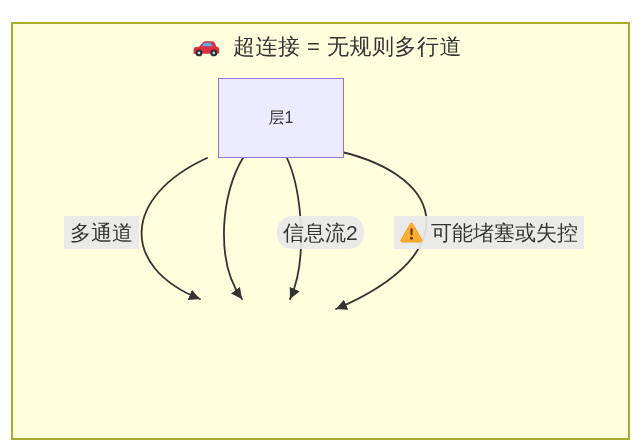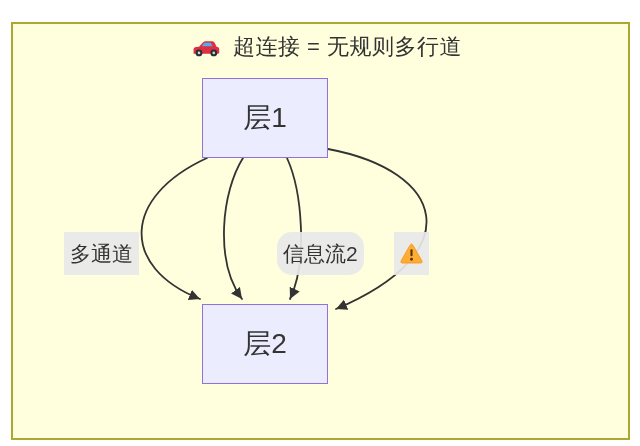--- a/index.html
+++ b/index.html
@@ -15,29 +15,29 @@
   }
   .title-row{
     position:absolute;left:0;top:23px;width:640px;
     display:flex;align-items:center;justify-content:center;gap:13px;
     transform:translateX(7px);
   }
   .title-text{font-size:22px;font-weight:500;color:#333333;letter-spacing:0.5px;white-space:nowrap;}
   .icon{display:inline-flex;align-items:center;justify-content:center;line-height:0;}
   .edges-svg{position:absolute;left:0;top:0;width:640px;height:446px;pointer-events:none;}
   .node{
-    position:absolute;left:202px;width:126px;height:80px;box-sizing:border-box;
+    position:absolute;left:218px;width:126px;height:80px;box-sizing:border-box;
     background:#ececff;border:1.5px solid #9370db;
     display:flex;align-items:center;justify-content:center;
-    font-size:28px;color:#333333;
+    font-size:16px;color:#333333;
   }
   .node-layer1{top:69px;}
   .node-layer2{top:295px;}
   .edge-label{
-    position:absolute;top:223px;height:43px;box-sizing:border-box;
+    position:absolute;top:207px;height:33px;box-sizing:border-box;
     display:flex;align-items:center;gap:8px;padding:2px 6px;
     background:rgba(232,232,232,0.92);
     font-size:21px;color:#333333;white-space:nowrap;
   }
   .el-0{left:64px;}
   .el-1{left:164px;}
   .el-2{left:277px;border-radius:15px;}
   .el-3{left:394px;}
 </style>
 </head>
@@ -71,33 +71,31 @@
         <circle cx="28" cy="20" r="4.4" fill="#292f33"></circle>
           <circle cx="28" cy="20" r="1.7" fill="#ccd6dd"></circle>
       </svg>
     </span>
     <span class="title-text">超连接 = 无规则多行道</span>
   </div>
 
   <div class="node node-layer1">
     <span>层1</span>
   </div>
-  <div class="node node-layer2">
-    <span>层2</span>
-  </div>
 
   <div class="edge-label el-0">
     <span>多通道</span>
   </div>
   <div class="edge-label el-2">
     <span>信息流2</span>
   </div>
   <div class="edge-label el-3">
     <span class="icon">
       <svg width="23" height="21" viewBox="0 0 24 22">
         <path d="M10.3 2.6 Q12 -0.4 13.7 2.6 L22.6 18.2 Q24.2 21 20.9 21 L3.1 21 Q-0.2 21 1.4 18.2 Z" fill="#ffac33" stroke="#f4900c" stroke-width="0.8" stroke-linejoin="round"></path>
         <rect x="10.9" y="6.6" width="2.2" height="7.4" rx="1.1" fill="#55330a"></rect>
         <circle cx="12" cy="17" r="1.5" fill="#55330a"></circle>
       </svg>
     </span>
+    <span>可能堵塞或失控</span>
   </div>
 
 </div>
 
 </body></html>

